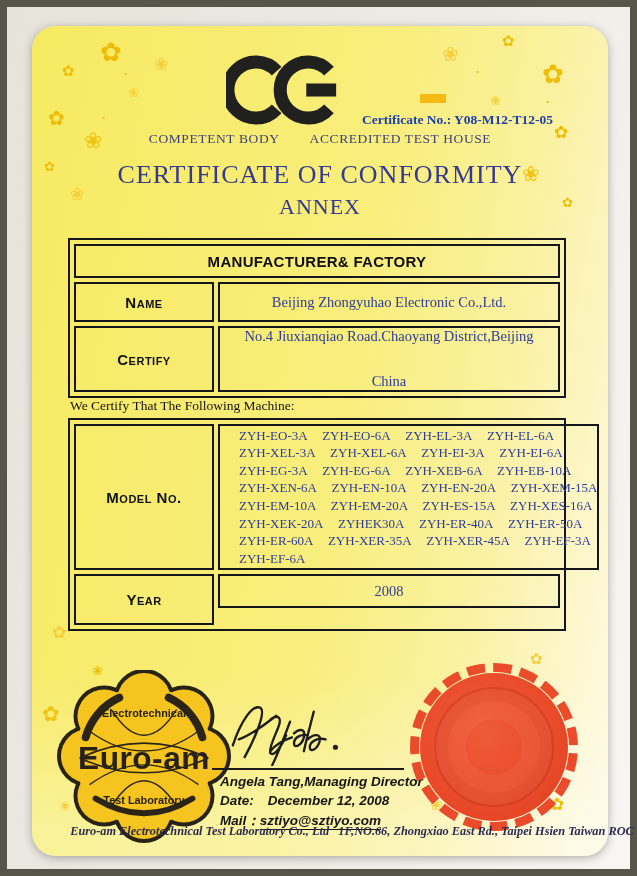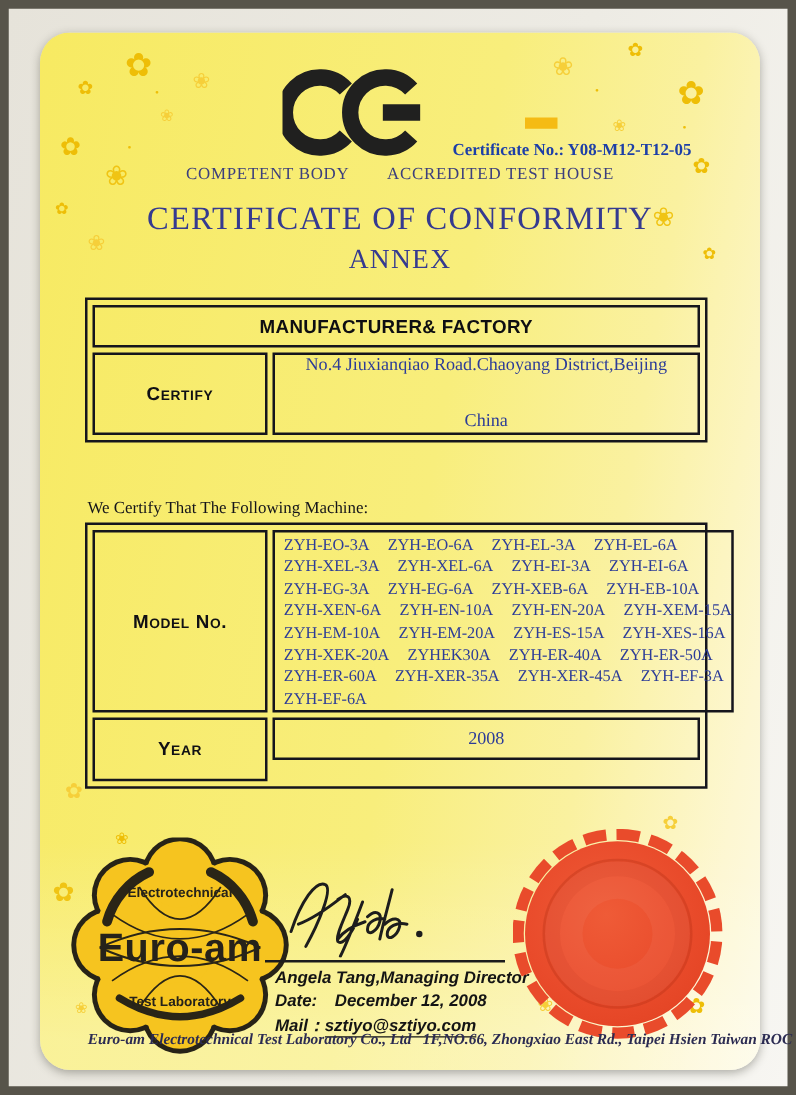--- a/index.html
+++ b/index.html
@@ -63,21 +63,21 @@
     font-size:15px;color:#101014;letter-spacing:.5px;
   }
   .val{font-size:14.5px;color:#2c3c98;}
   .addr{flex-direction:column;justify-content:space-between;}
   .certify{
     position:absolute;left:38px;top:372px;margin:0;
     font-size:13.5px;color:#14141a;
   }
   .models{
     flex-direction:column;align-items:flex-start;justify-content:center;
-    padding-left:7px;
+    padding-left:19px;
   }
   .mline{
     font-size:13px;color:#2c3c98;line-height:17.6px;white-space:pre;word-spacing:12px;
   }
   .badge{position:absolute;left:18px;top:644px;}
   .badge text{font-family:"Liberation Sans",sans-serif;font-weight:bold;fill:#26221a;}
   .sig{position:absolute;left:192px;top:666px;}
   .sigline{position:absolute;left:180px;top:742px;width:192px;height:2px;background:#1c1c1c;}
   .sigtxt{
     position:absolute;margin:0;font-family:"Liberation Sans",sans-serif;
@@ -172,20 +172,24 @@
     <span>Certificate No.:</span>
     <span>Y08-M12-T12-05</span>
   </div>
 
   <h1 class="title">CERTIFICATE OF CONFORMITY</h1>
   <h2 class="annex">ANNEX</h2>
 
   <div class="tbl t1">
     <div class="cell hdr">MANUFACTURER&amp; FACTORY</div>
     <div class="trow">
+      <div class="cell lblcell lbl" style="height:40px">Name</div>
+      <div class="cell valcell val" style="height:40px">Beijing Zhongyuhao Electronic Co.,Ltd.</div>
+    </div>
+    <div class="trow">
       <div class="cell lblcell lbl" style="height:66px">Certify</div>
       <div class="cell valcell val addr" style="height:66px">
         <div>No.4 Jiuxianqiao Road.Chaoyang District,Beijing</div>
         <div>China</div>
       </div>
     </div>
   </div>
 
   <p class="certify">We Certify That The Following Machine:</p>
 

